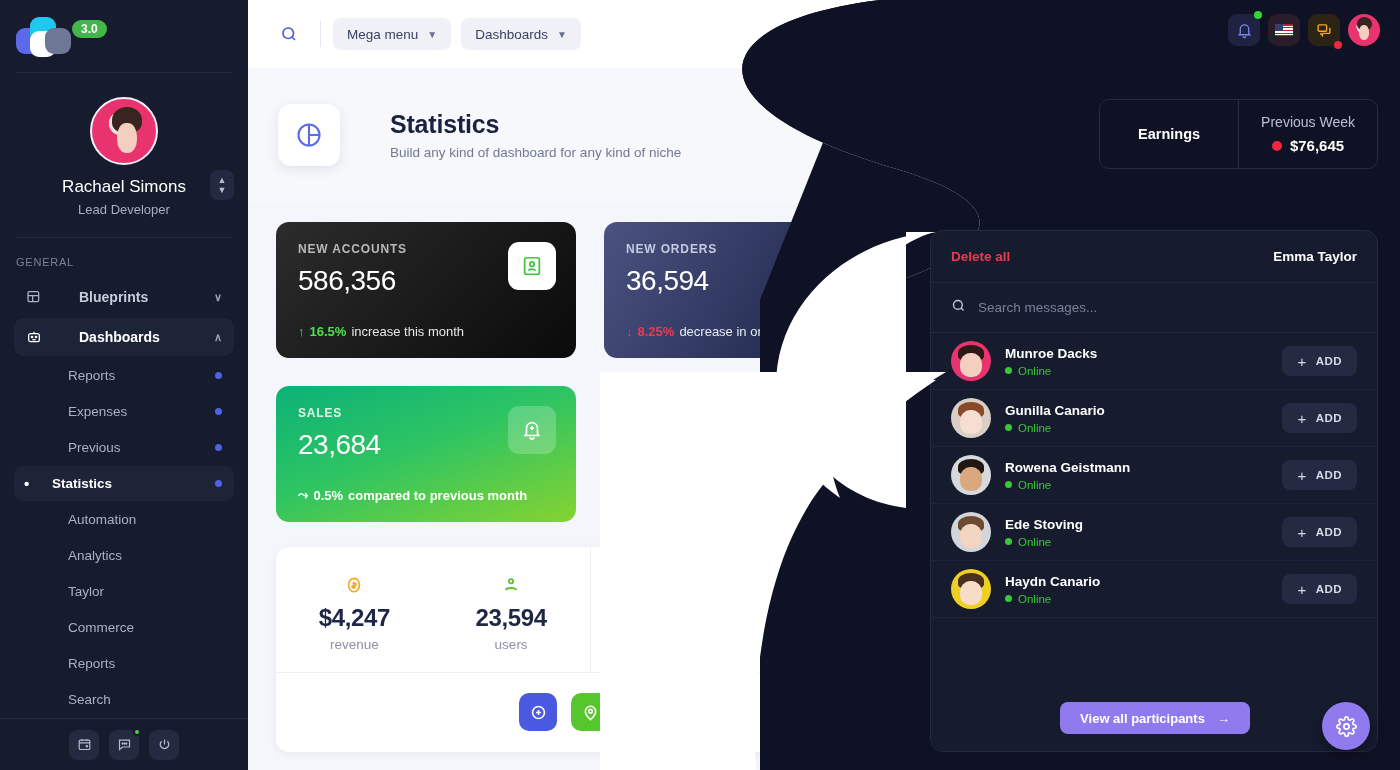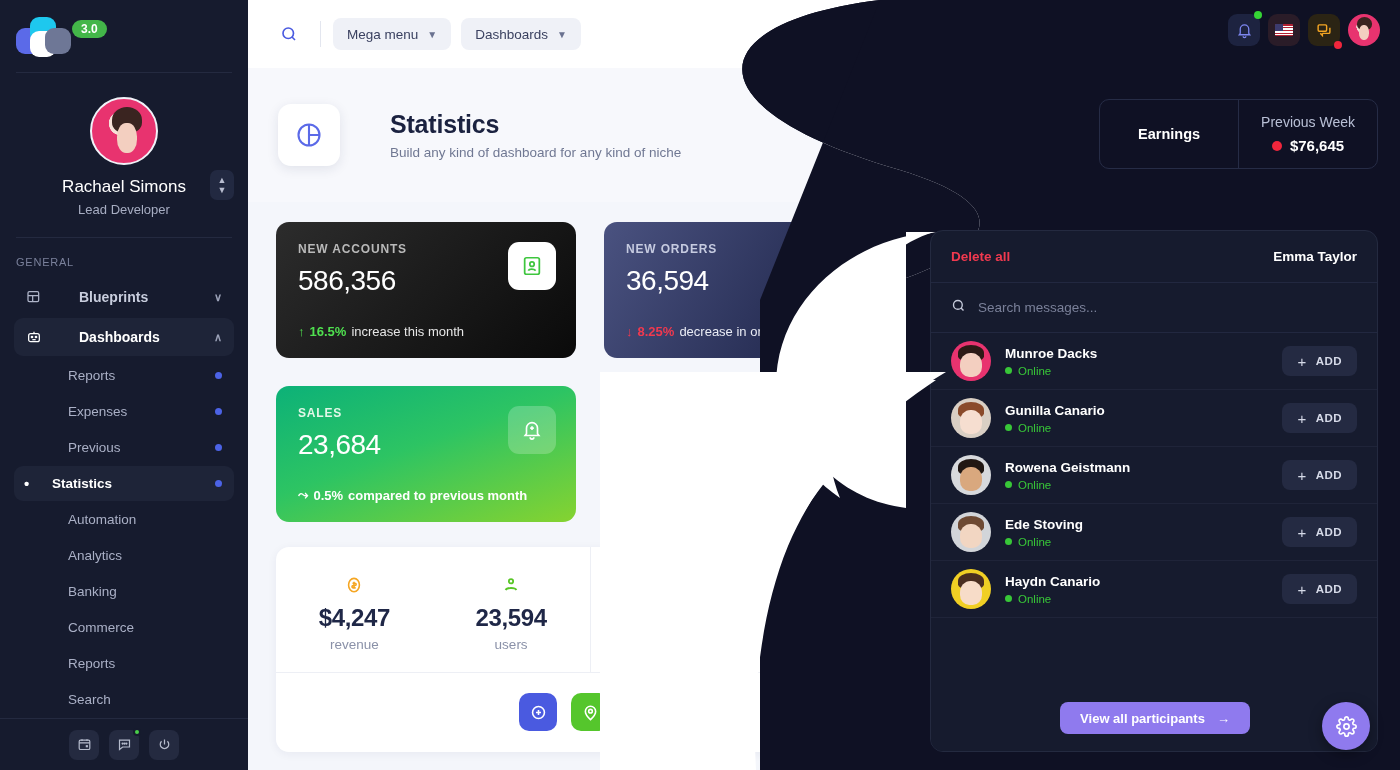--- a/index.html
+++ b/index.html
@@ -727,21 +727,21 @@
     <div class="sub-item">
       <span class="bullet">•</span>
       <span class="sub-lbl">Automation</span>
     </div>
     <div class="sub-item">
       <span class="bullet">•</span>
       <span class="sub-lbl">Analytics</span>
     </div>
     <div class="sub-item">
       <span class="bullet">•</span>
-      <span class="sub-lbl">Banking</span>
+      <span class="sub-lbl">Taylor</span>
     </div>
     <div class="sub-item">
       <span class="bullet">•</span>
       <span class="sub-lbl">Commerce</span>
     </div>
     <div class="sub-item">
       <span class="bullet">•</span>
       <span class="sub-lbl">Reports</span>
     </div>
     <div class="sub-item">

